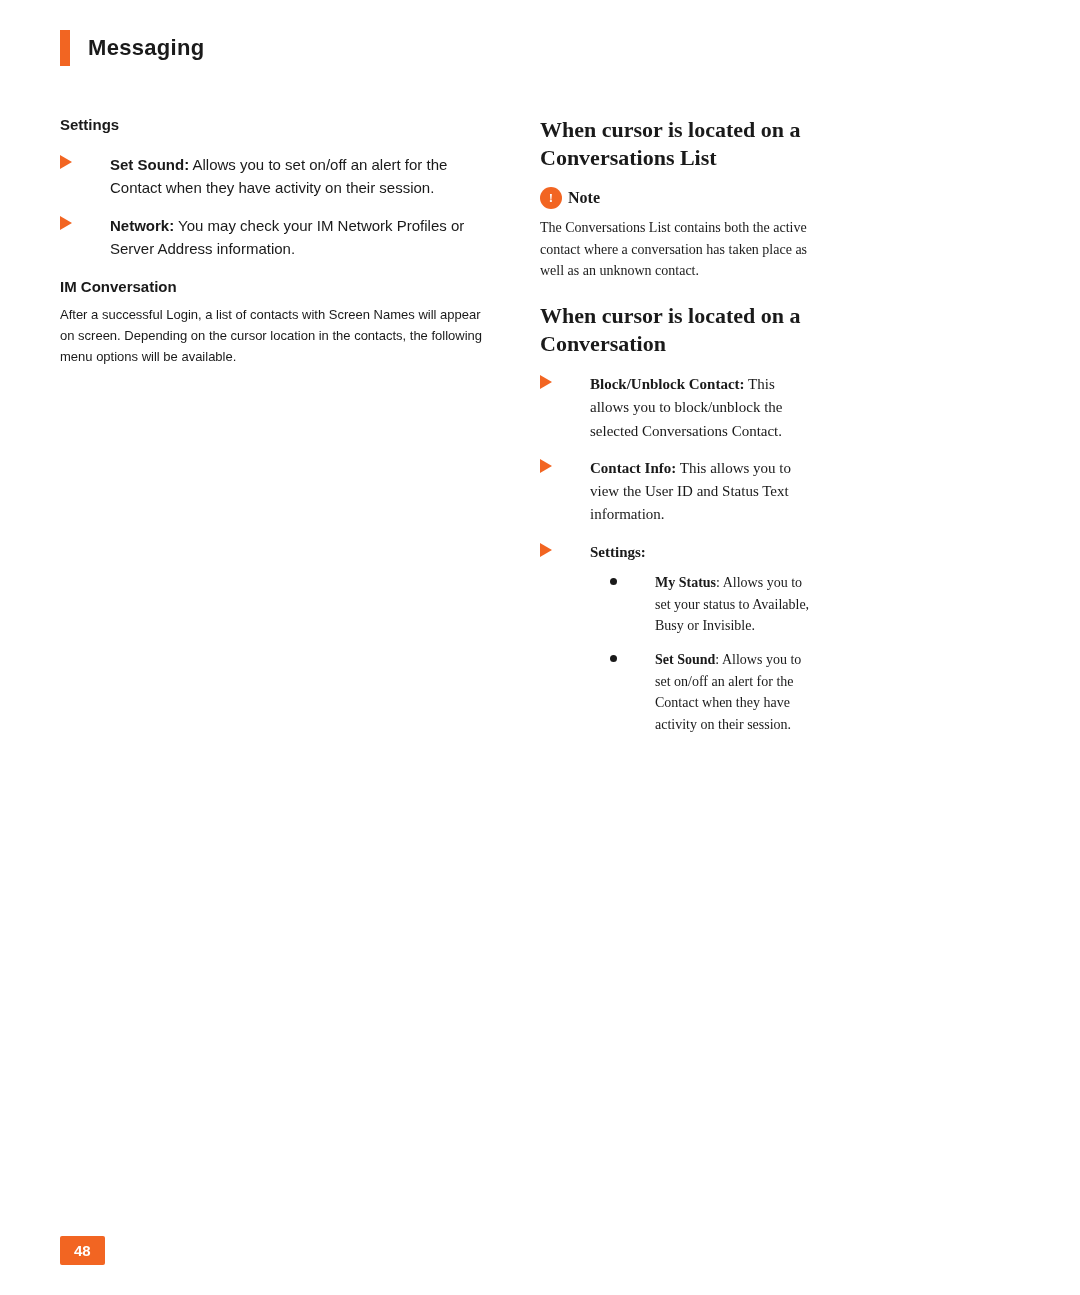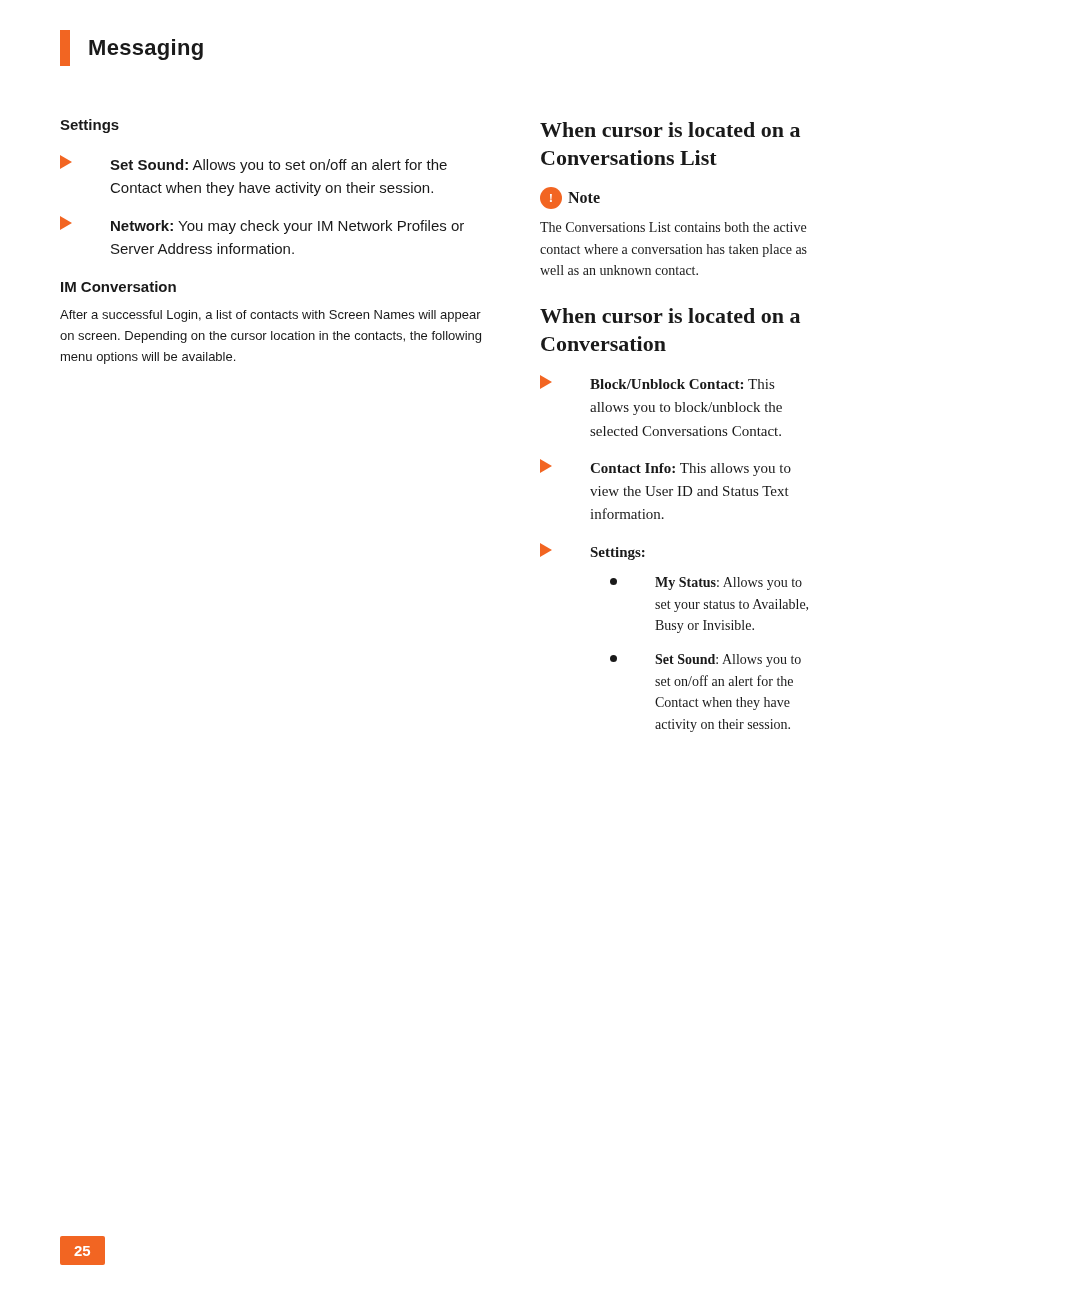--- a/index.html
+++ b/index.html
@@ -334,15 +334,15 @@
             </span>
           </li>
         </ul>
 
       </div>
 
     </div>
 
   </div>
 
-  <div class="page-number-box">25</div>
+  <div class="page-number-box">48</div>
 
 </div>
 
 </body></html>

